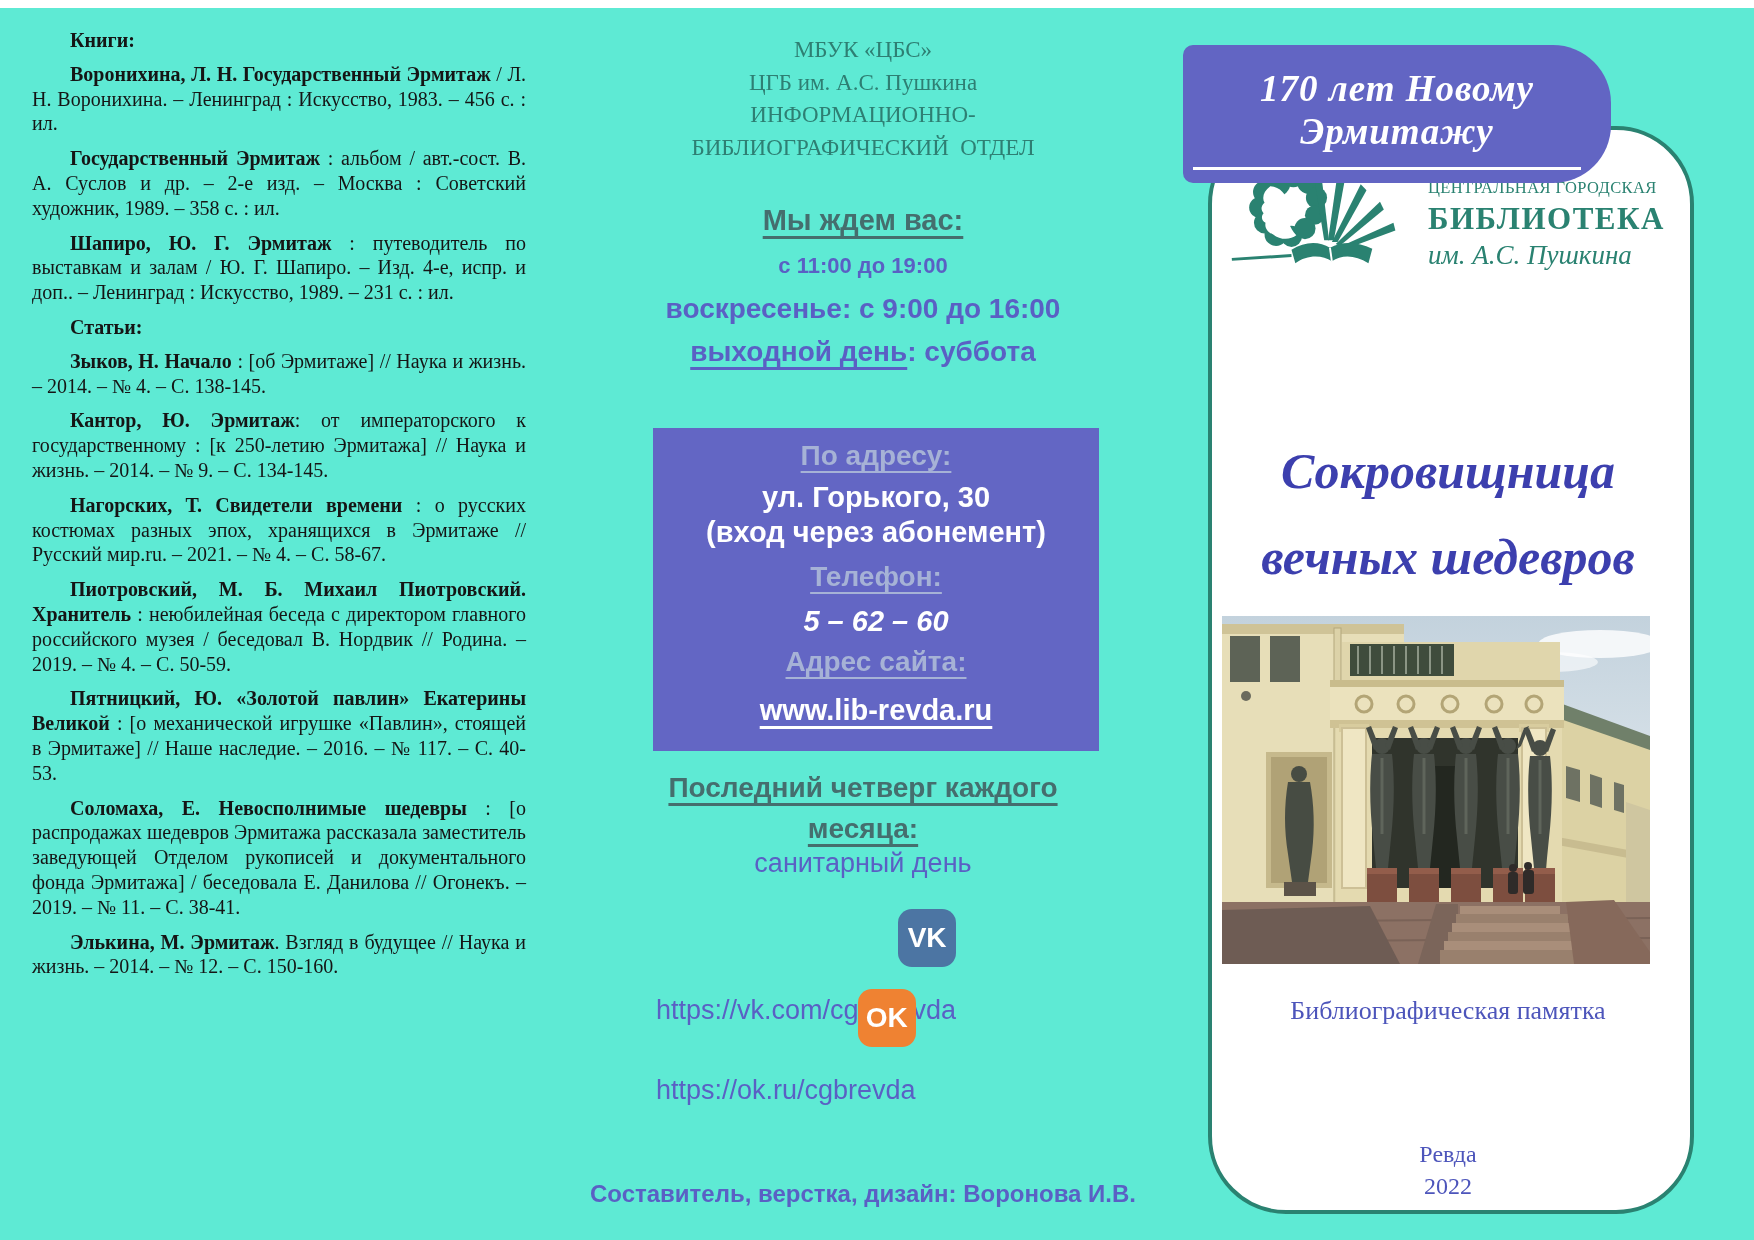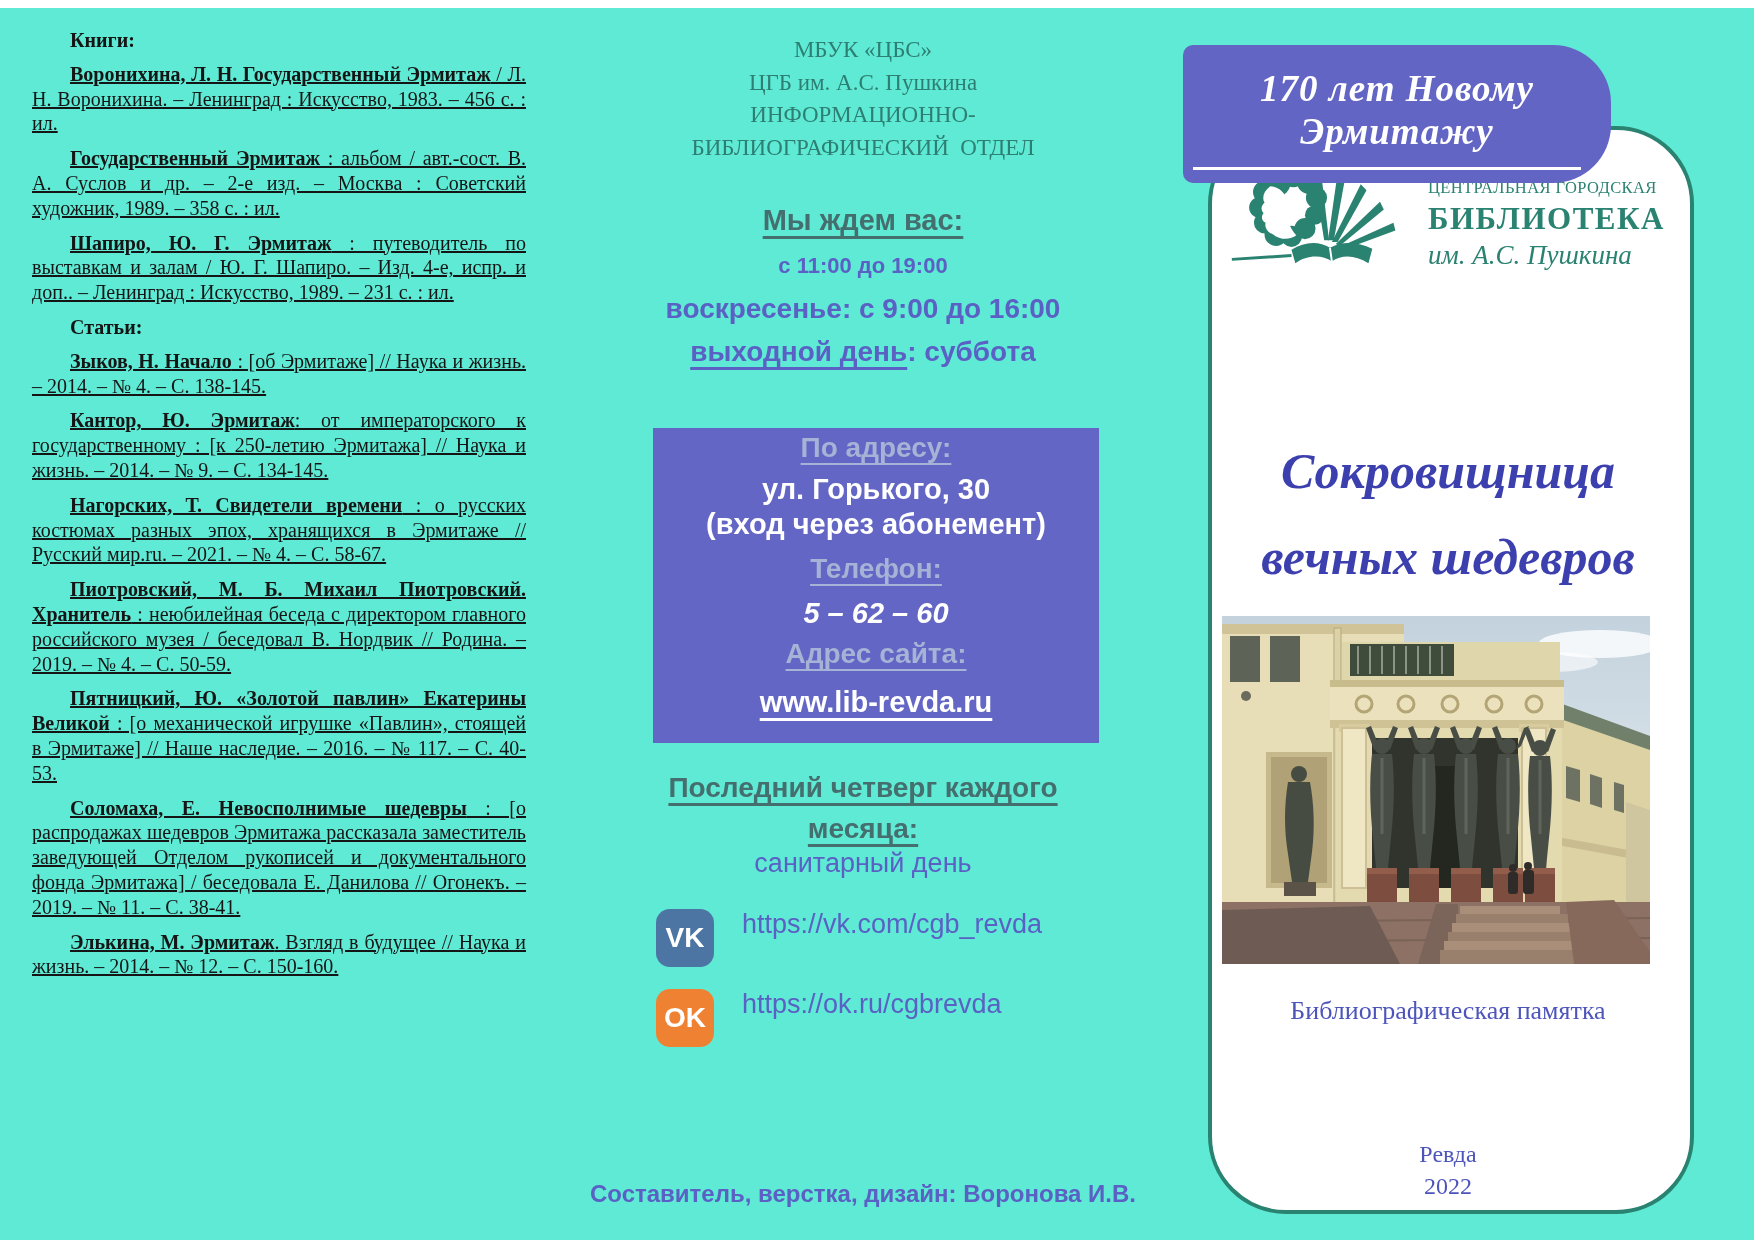--- a/index.html
+++ b/index.html
@@ -4,50 +4,50 @@
 <style>
   html,body { margin:0; padding:0; background:#ffffff; }
   .page { position:relative; width:1754px; height:1240px; background:#5eead4; overflow:hidden;
           font-family:"Liberation Sans", sans-serif;margin-top:8px; }
 
   
   .col-left { position:absolute; left:32px; top:14px; width:494px;
               font-family:"Liberation Serif", serif; font-size:20px; line-height:1.24;
               color:#151515; text-align:justify; }
   .col-left .sec-head { font-weight:bold; text-indent:38px; margin:6px 0 9px; }
-  .col-left .entry { text-indent:38px; margin:0 0 10px;text-decoration:underline; }
+  .col-left .entry { text-indent:38px; margin:0 0 10px; }
   .col-left b { font-weight:bold; }
 
   
   .col-mid { position:absolute; left:556px; top:0; width:614px; height:1240px; text-align:center; }
   .org { position:absolute; top:26px; left:0; width:100%;
          font-family:"Liberation Serif", serif; font-size:23px; line-height:1.42; color:#2e7f73; }
   .u   { text-decoration:underline; text-decoration-thickness:2.5px; text-underline-offset:6px; }
   .hours-head { position:absolute; top:196px; left:0; width:100%;
                 font-size:29px; font-weight:bold; color:#456e6e; }
   .hours-mid  { position:absolute; top:245px; left:0; width:100%;
                 font-size:22px; font-weight:bold; color:#5a60c4; }
   .hours-sun  { position:absolute; top:285px; left:0; width:100%;
                 font-size:28px; font-weight:bold; color:#5a60c4; }
   .dayoff     { position:absolute; top:328px; left:0; width:100%;
                 font-size:28px; font-weight:bold; color:#5a60c4; }
 
   .addr-box { position:absolute; top:420px; left:97px; width:446px; background:#6366c4;
-              padding:4px 0 24px; }
+              padding:12px 0 24px; }
   .box-label { font-size:28px; font-weight:bold; color:#a6b2d6;
                text-decoration:underline; text-decoration-thickness:2px; text-underline-offset:6px; }
   .box-val   { font-size:29px; font-weight:bold; color:#ffffff; margin-top:9px; }
   .box-gap   { margin-top:12px; }
 
   .sanitary-head { position:absolute; top:760px; left:92px; width:430px;
                    font-size:28px; font-weight:bold; color:#456e6e; line-height:1.45; }
   .sanitary-val  { position:absolute; top:840px; left:0; width:100%;
                    font-size:27px; font-weight:normal; color:#5a60c4; }
 
-  .social { position:absolute; left:100px; display:flex; align-items:flex-start; gap:28px; text-align:left; }
+  .social { position:absolute; left:100px; display:flex; align-items:flex-end; gap:28px; text-align:left;flex-direction:column; }
   .social.vk { top:901px; } .social.ok { top:981px; }
   .s-icon { width:58px; height:58px; border-radius:14px; color:#ffffff; font-weight:bold;
             font-size:28px; display:flex; align-items:center; justify-content:center; flex:0 0 auto; }
   .s-icon.vkc { background:#4c75a3; } .s-icon.okc { background:#ef8232; }
   .s-link { font-size:27px; color:#5a60c4; text-decoration:none; cursor:pointer; }
 
   .credits { position:absolute; top:1172px; left:0; width:100%;
              font-size:24px; font-weight:bold; color:#5a60c4; }
 
   

